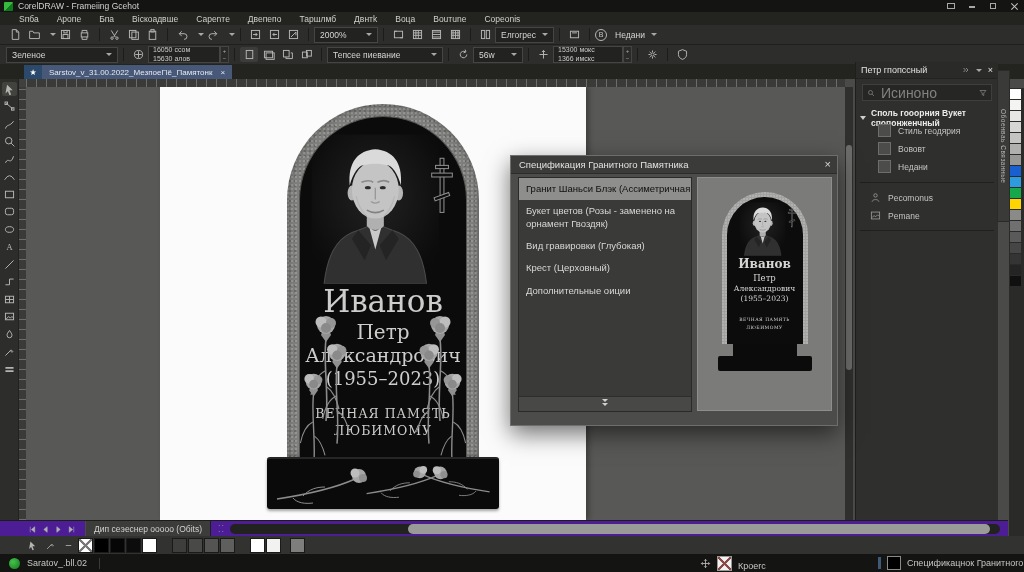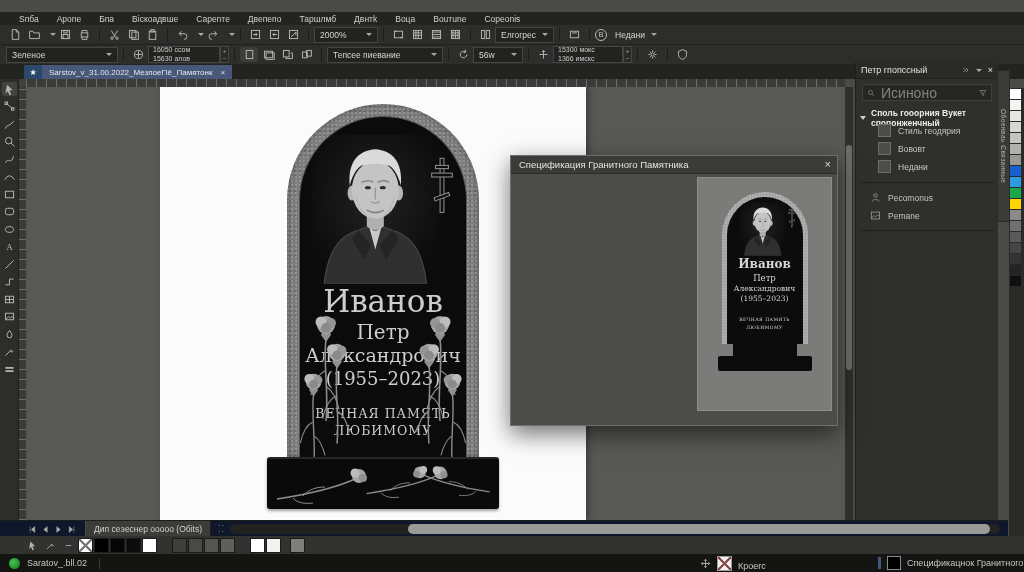--- a/index.html
+++ b/index.html
@@ -75,21 +75,21 @@
   .dk-search svg{width:8px;height:8px;stroke:#8a8a88;fill:none;stroke-width:1.4;flex:none;}
   .dk-root{position:absolute;left:4px;top:46px;right:14px;display:flex;align-items:center;gap:5px;font-size:8.5px;font-weight:bold;color:#ececea;}
   .tri-down{width:0;height:0;border-left:3.5px solid transparent;border-right:3.5px solid transparent;border-top:4px solid #cfcfcd;flex:none;}
   .dk-row{position:absolute;left:22px;right:4px;display:flex;align-items:center;gap:7px;font-size:8.5px;color:#c4c4c2;}
   .dk-ico{width:11px;height:11px;background:#4c4c4a;border:1px solid #6e6e6c;flex:none;}
   .dk-sep{position:absolute;left:4px;right:4px;height:1px;background:#1f1f1d;}
   .vtab{left:997px;top:70px;width:11px;height:150px;background:#3a3a38;border:1px solid #2a2a28;writing-mode:vertical-rl;font-size:6.5px;color:#b8b8b6;display:flex;align-items:center;justify-content:center;letter-spacing:.5px;}
   .rpal{left:1009px;top:88px;width:13px;height:448px;background:#2a2a28;display:flex;flex-direction:column;gap:1px;padding:1px;}
   .rp{width:11px;height:10px;flex:none;}
   
-  .scrollrow{left:0;top:520px;width:1008px;height:16px;background:#0f172a;border-top:1px solid #1c1c1a;display:flex;align-items:center;}
+  .scrollrow{left:0;top:520px;width:1008px;height:16px;background:#4c1d95;border-top:1px solid #1c1c1a;display:flex;align-items:center;}
   .nav{width:11px;height:11px;display:flex;align-items:center;justify-content:center;margin-right:2px;}
   .nav svg{width:9px;height:9px;stroke:#b0b0ae;fill:#b0b0ae;stroke-width:1;}
   .ptab{height:16px;background:#3c3c3a;border-left:1px solid #4a4a48;border-right:1px solid #1e1e1c;display:flex;align-items:center;padding:0 8px;font-size:8.5px;color:#d2d2d0;margin-left:6px;}
   .grip{margin-left:7px;color:#8a8a88;font-size:8px;letter-spacing:1px;}
   .hs-track{position:absolute;left:230px;right:8px;top:3px;height:10px;background:#222220;border-radius:5px;}
   .hs-thumb{position:absolute;left:178px;width:582px;top:0;height:10px;background:#9a9a98;border-radius:5px;}
   .palrow{left:0;top:536px;width:1024px;height:18px;background:#323230;display:flex;align-items:center;}
   .prt{width:16px;height:14px;display:flex;align-items:center;justify-content:center;margin-right:2px;}
   .prt svg{width:11px;height:11px;stroke:#b4b4b2;fill:none;stroke-width:1.2;}
   .bsw{width:13px;height:13px;border:1px solid #1a1a18;margin-right:1px;flex:none;}
@@ -162,20 +162,30 @@
       <path d="M20,33 C24,38 32,39 40,38" stroke="#8c8c8c" stroke-width="1" fill="none"></path>
       <circle cx="86" cy="11" r="7" fill="#a6a6a6"></circle>
       <circle cx="82" cy="8" r="4.5" fill="#bdbdbd"></circle>
       <circle cx="90" cy="13" r="4" fill="#8f8f8f"></circle>
     </symbol>
   </defs>
 </svg>
 
 <div id="app">
 
+  <div class="abs titlebar">
+    <div class="logo"></div>
+    <span>CorelDRAW - Frameiing Gcehot</span>
+    <div class="winctl">
+      <div class="wc panel"></div>
+      <div class="wc min"></div>
+      <div class="wc max"></div>
+      <div class="wc close"></div>
+    </div>
+  </div>
 
   <div class="abs menubar">
     <span class="menu-item">Sпба</span>
     <span class="menu-item">Аропе</span>
     <span class="menu-item">Бпа</span>
     <span class="menu-item">Віскоадвше</span>
     <span class="menu-item">Сареnте</span>
     <span class="menu-item">Двепепо</span>
     <span class="menu-item">Таршлмб</span>
     <span class="menu-item">Двнтk</span>
@@ -578,20 +588,31 @@
 
   <div class="abs vscroll">
       <div class="vthumb"></div>
     </div>
 
   <div class="abs dialog">
     <div class="dlg-title">
       <span>Спецификация Гранитного Памятника</span>
       <span class="dlg-close">×</span>
     </div>
+    <div class="dlg-list">
+      <div class="dlg-item sel">Гранит Шаньси Блэк (Ассиметричная</div>
+      <div class="dlg-item">Букет цветов (Розы - заменено на орнамент Гвоздяк)</div>
+      <div class="dlg-item">Вид гравировки (Глубокая)</div>
+      <div class="dlg-item">Крест (Церховный)</div>
+      <div class="dlg-item">Дополнительные оиции</div>
+      <div class="dlg-scroll">
+          <div class="chev"></div>
+          <div class="chev"></div>
+        </div>
+    </div>
     <div class="dlg-prev">
       <div class="mstele">
         <div class="mstele-in">
           <svg class="abs" style="left:50%;top:5px;width:46px;height:54px;transform:translateX(-55%)" viewBox="0 0 120 140">
               <use href="#portraitSym" width="120" height="140"></use>
             </svg>
           <svg class="abs" style="right:6px;top:9px;width:10px;height:22px" viewBox="0 0 40 90">
               <use href="#crossSym" width="40" height="90"></use>
             </svg>
           <div class="mm-text" style="top:60px;font-size:12px;font-weight:bold">Иванов</div>

